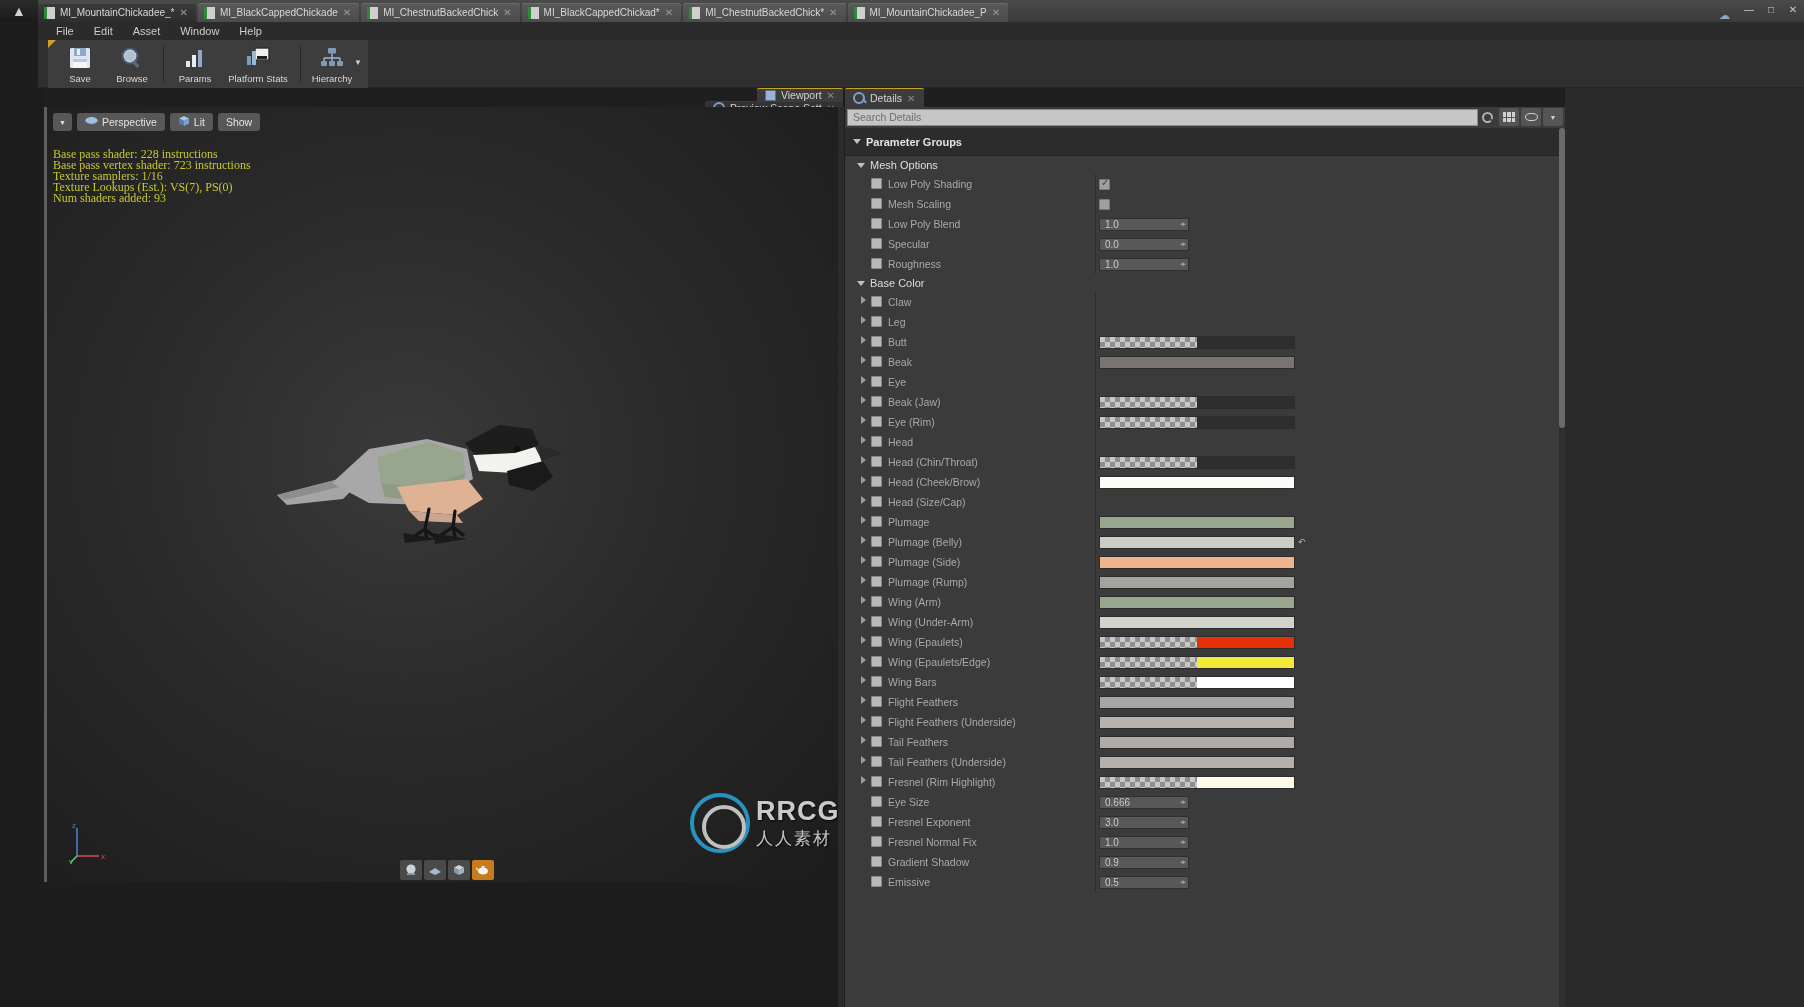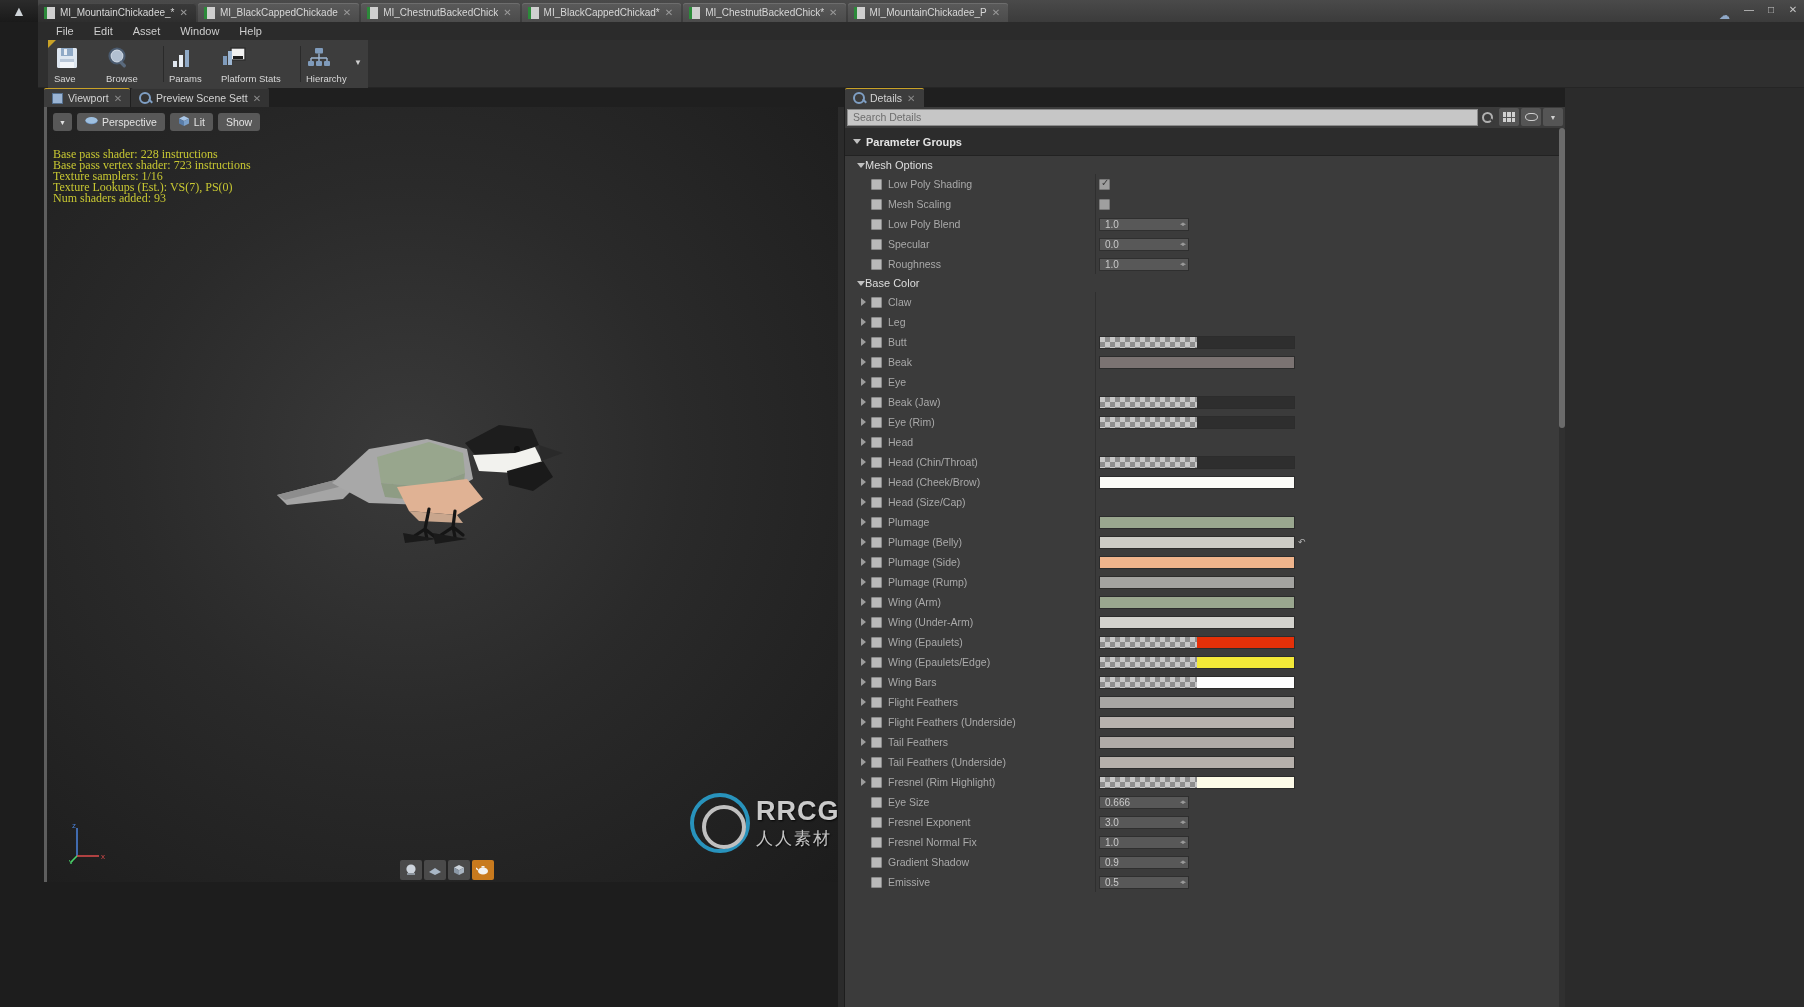--- a/index.html
+++ b/index.html
@@ -33,32 +33,32 @@
     background:#2b2b2b; display:flex; align-items:center; padding-left:8px; }
   .menuitem{ color:#cdcdcd; font-size:11px; padding:0 10px; line-height:18px; }
 
   
   .toolbar{ position:absolute; left:38px; top:40px; width:1766px; height:48px;
     background:#2f2f2f; border-bottom:1px solid #252525; }
   .tbinner{ position:absolute; left:10px; top:0; height:48px; display:flex;
     align-items:center; background:#3d3d3d; padding:0 6px; }
   .tbinner::before{ content:""; position:absolute; left:0; top:0; width:0; height:0;
     border-left:8px solid #c9a227; border-bottom:8px solid transparent; }
-  .tbbtn{ width:52px; height:36px; display:flex; flex-direction:column; 
+  .tbbtn{ width:52px; height:36px; display:flex; flex-direction:column; align-items:center;
     justify-content:center; gap:2px; }
   .tbbtn.wide{ width:74px; }
   .tbbtn .lbl{ color:#d8d8d8; font-size:9.5px; white-space:nowrap; }
   .tbsep{ width:1px; height:36px; background:#2a2a2a; margin:0 5px; }
   .ico{ width:26px; height:26px; position:relative; }
   .caret{ color:#cfcfcf; font-size:8px; margin-left:-4px; align-self:flex-start;
     margin-top:18px; }
 
   
   .vp-tabrow{ position:absolute; left:44px; top:88px; width:800px; height:19px;
-    background:#1f1f1f; display:flex; align-items:flex-end; }
+    background:#1f1f1f; display:flex; align-items:flex-end;flex-direction:column; }
   .ptab{ height:19px; display:flex; align-items:center; gap:5px; padding:0 8px;
     background:#3c3c3c; margin-right:1px; border-top:1px solid #c9a227;
     border-top-left-radius:2px; border-top-right-radius:2px; }
   .ptab.inactive{ background:#333; border-top:1px solid #3c3c3c; }
   .ptab .plabel{ color:#d3d3d3; font-size:10.5px; white-space:nowrap; }
   .ptab .pclose{ color:#8a8a8a; font-size:10px; }
   .sq-icon{ width:11px;height:11px;background:#6d8fb5;
     background-image:linear-gradient(#9ab4d4,#9ab4d4);
     border:1px solid #55708f; }
   .magn{ width:12px;height:12px;border:2px solid #7f9fc4;border-radius:50%;position:relative; }
@@ -123,37 +123,37 @@
   .grid3 i{ background:#d0d0d0; display:block; }
   .eye{ width:13px;height:8px;border:1.5px solid #d0d0d0;border-radius:50% / 60%; }
 
   .proplist{ position:absolute; left:0; top:21px; width:720px; height:879px;
     overflow:hidden; }
 
   .grp-hdr{ height:28px; background:#2c2c2c; display:flex; align-items:center;
     gap:5px; padding-left:8px; border-bottom:1px solid #222; }
   .grp-hdr .gt{ color:#e4e4e4; font-size:11px; font-weight:bold; }
   .sub-hdr{ height:18px; background:#3b3b3b; display:flex; align-items:center;
-    padding-left:12px; }
+    gap:5px; padding-left:12px; }
   .sub-hdr .gt{ color:#dedede; font-size:11px; }
   .tri{ width:0;height:0;border-left:4px solid transparent;border-right:4px solid transparent;
     border-top:5px solid #c0c0c0; flex:0 0 auto; }
   .tri-r{ width:0;height:0;border-top:4px solid transparent;border-bottom:4px solid transparent;
     border-left:5px solid transparent; position:relative; flex:0 0 auto; }
   .tri-r::before{content:"";position:absolute;left:-5px;top:-4px;width:0;height:0;
     border-top:4px solid transparent;border-bottom:4px solid transparent;
     border-left:5px solid #9d9d9d;}
 
   .prow{ height:20px; display:flex; align-items:center; position:relative; }
   .prow .expander{ width:16px; display:flex; align-items:center; justify-content:center;
     flex:0 0 auto; }
   .prow .cb{ width:11px;height:11px;background:#b9b9b9;border:1px solid #8a8a8a;
     border-radius:1px; flex:0 0 auto; margin-right:6px; }
   .prow .pname{ color:#a9a9a9; font-size:10.5px; white-space:nowrap; }
-  .prow .left{ width:250px; display:flex; align-items:center; padding-left:10px;
+  .prow .left{ width:250px; display:flex; align-items:flex-start; padding-left:10px;
     flex:0 0 auto; }
   .prow .divider{ width:1px; align-self:stretch; background:#2f2f2f; flex:0 0 auto; }
   .prow .right{ flex:1; display:flex; align-items:center; padding-left:3px;
     position:relative; }
 
   .swatch{ width:196px; height:13px; display:flex; border:1px solid #2c2c2c; }
   .swatch .alpha{ width:50%; height:100%;
     background-image:
       linear-gradient(45deg,#8e8e8e 25%,transparent 25%,transparent 75%,#8e8e8e 75%),
       linear-gradient(45deg,#8e8e8e 25%,#c8c8c8 25%,#c8c8c8 75%,#8e8e8e 75%);

